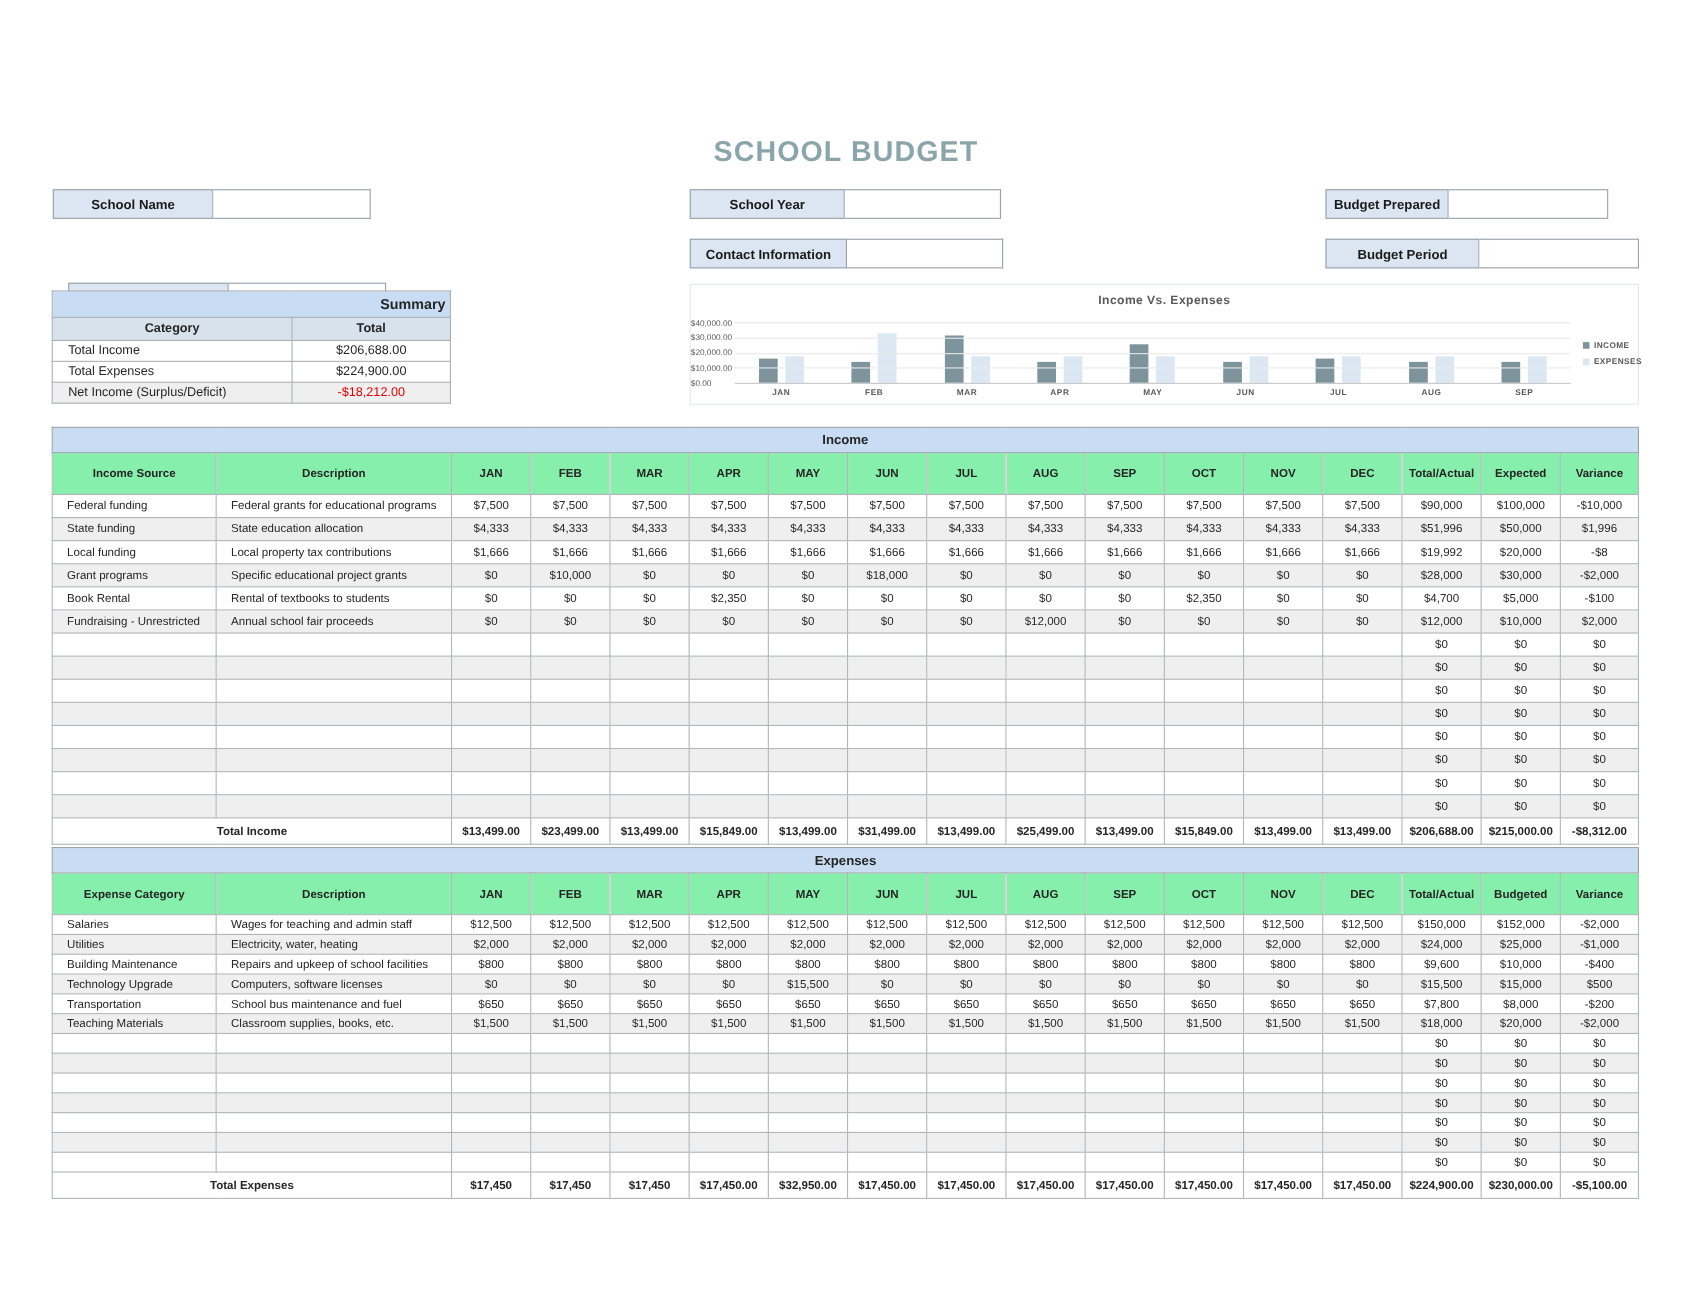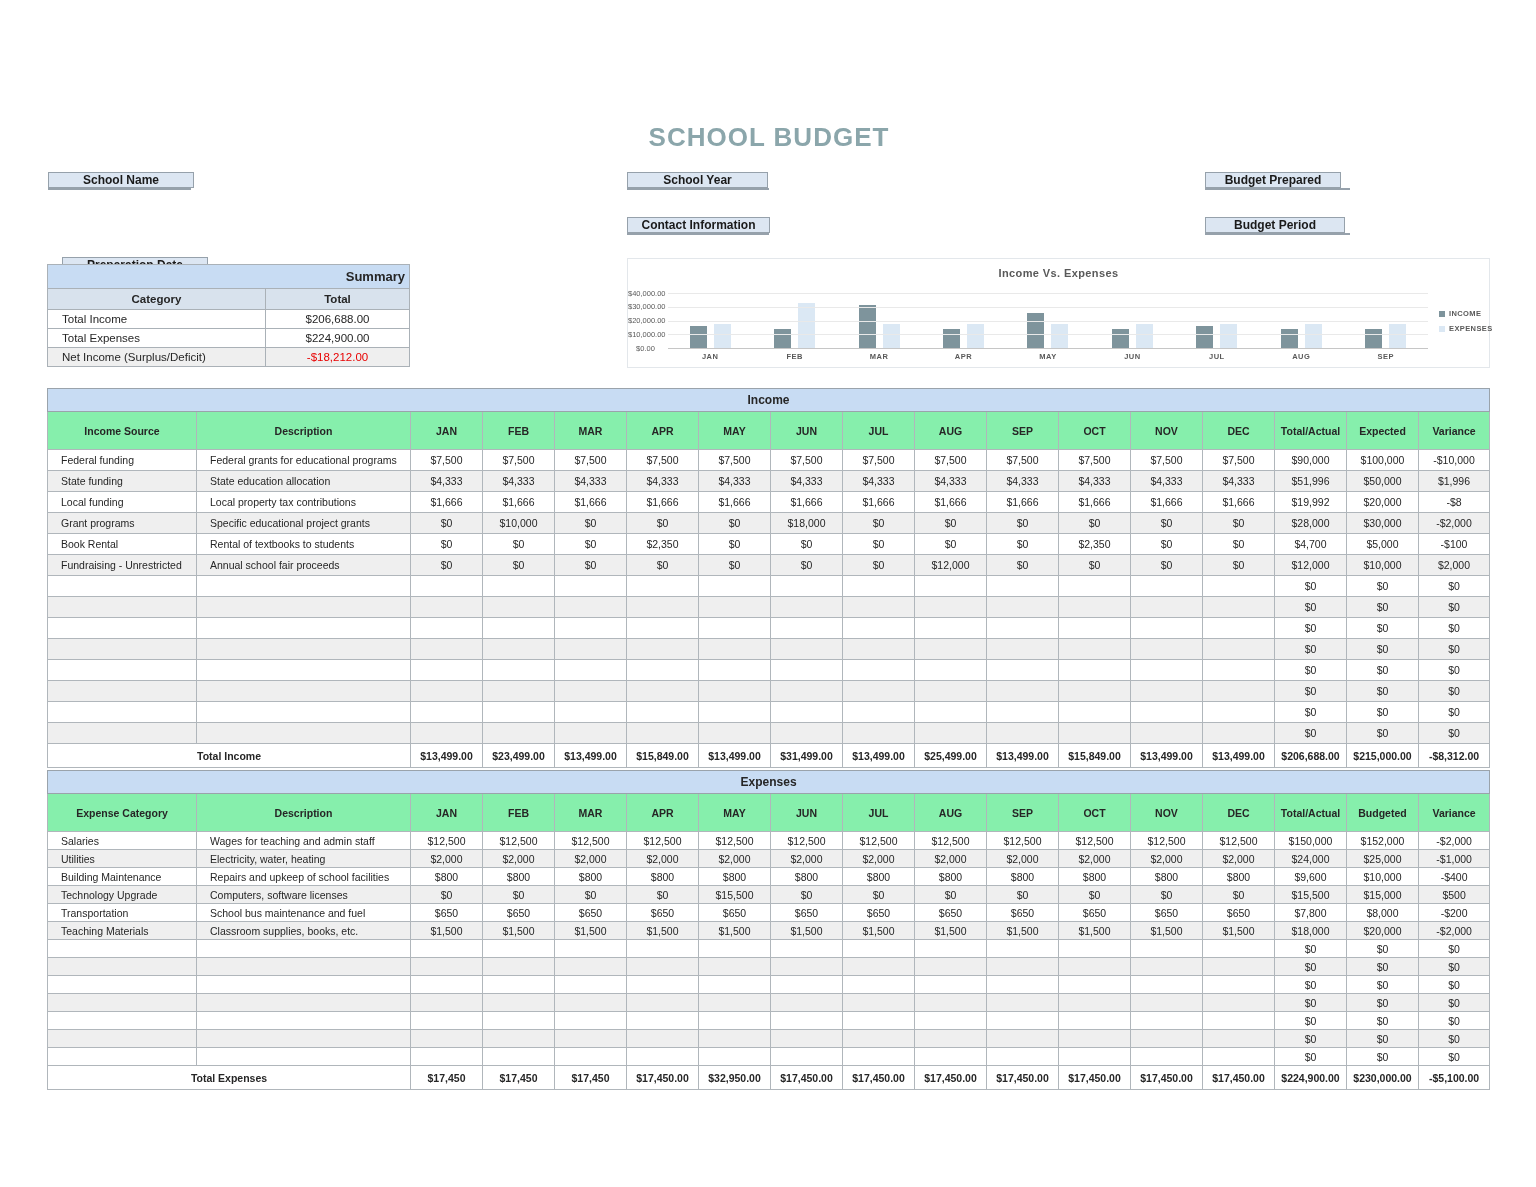--- a/index.html
+++ b/index.html
@@ -5,21 +5,21 @@
   html,body{margin:0;padding:0;}
   body{width:1536px;height:1187px;background:#ffffff;
        font-family:"Liberation Sans","DejaVu Sans",sans-serif;}
   .page{position:relative;width:1536px;height:1187px;background:#fff;overflow:hidden;}
 
   
   .title{position:absolute;left:48px;top:122px;width:1442px;margin:0;text-align:center;
          font-size:26px;font-weight:bold;letter-spacing:1px;color:#8ba6ab;}
 
   
-  .field{position:absolute;display:flex;height:27px;flex-direction:column;}
+  .field{position:absolute;display:flex;height:27px;}
   .flabel{background:#dce6f2;border:1px solid #96a1ab;display:flex;align-items:center;
           justify-content:center;font-size:12px;font-weight:bold;color:#1a1a1a;box-sizing:border-box;}
   .finput{background:#ffffff;border:1px solid #96a1ab;border-left:none;box-sizing:border-box;}
 
   
   .summary{position:absolute;left:47px;top:264px;border-collapse:collapse;table-layout:fixed;
            width:362px;color:#262626;border:1px solid #828a91;}
   .summary th,.summary td{border:1px solid #aab1b7;padding:0 4px;box-sizing:border-box;}
   .summary .sum-title th{background:#c8dcf3;font-size:13px;font-weight:bold;height:24px;text-align:right;}
   .summary .sum-head th{background:#d8e2ed;font-size:11.5px;font-weight:bold;height:21px;text-align:center;}
@@ -35,21 +35,21 @@
   .chart-title{position:absolute;top:8px;left:0;width:100%;text-align:center;font-size:11px;
                font-weight:bold;color:#595959;letter-spacing:0.4px;}
   .plot{position:absolute;left:40px;top:34px;width:760px;height:55px;}
   .gridline{position:absolute;left:0;width:100%;height:1px;background:#e9e9e9;}
   .gridline.base{background:#c6c6c6;}
   .bars{position:absolute;left:0;top:0;width:100%;height:100%;display:flex;}
   .bar-group{flex:1;display:flex;align-items:flex-end;justify-content:center;gap:7px;}
   .bar{width:17px;}
   .x-labels{position:absolute;left:40px;top:93px;width:760px;display:flex;}
   .x-label{flex:1;text-align:center;font-size:7.5px;font-weight:bold;color:#595959;letter-spacing:0.5px;}
-  .y-label{position:absolute;left:0;width:35px;text-align:center;font-size:7.5px;color:#595959;}
+  .y-label{position:absolute;left:0;width:35px;text-align:left;font-size:7.5px;color:#595959;}
   .legend{position:absolute;left:811px;top:50px;display:flex;flex-direction:column;gap:6px;}
   .legend-item{display:flex;align-items:center;gap:4px;font-size:7.5px;font-weight:bold;
                color:#595959;letter-spacing:0.4px;}
   .legend-swatch{width:6px;height:6px;flex:none;}
 
   
   .budget{position:absolute;left:47px;border-collapse:collapse;table-layout:fixed;width:1442px;
           color:#262626;border:1px solid #828a91;}
   .budget th,.budget td{border:1px solid #b0b6bb;text-align:center;padding:0 2px;
                         overflow:hidden;white-space:nowrap;box-sizing:border-box;}
@@ -80,21 +80,21 @@
   </div>
   <div class="field" style="left:627px;top:172px;">
     <div class="flabel" style="width:141px;">School Year</div>
     <div class="finput" style="width:142px;"></div>
   </div>
   <div class="field" style="left:627px;top:217px;">
     <div class="flabel" style="width:143px;">Contact Information</div>
     <div class="finput" style="width:142px;"></div>
   </div>
   <div class="field" style="left:1205px;top:172px;">
-    <div class="flabel" style="width:136px;">Budget Prepared</div>
+    <div class="flabel" style="width:112px;">Budget Prepared</div>
     <div class="finput" style="width:145px;"></div>
   </div>
   <div class="field" style="left:1205px;top:217px;">
     <div class="flabel" style="width:140px;">Budget Period</div>
     <div class="finput" style="width:145px;"></div>
   </div>
 
   <table class="summary">
     <colgroup>
         <col style="width:218px">

